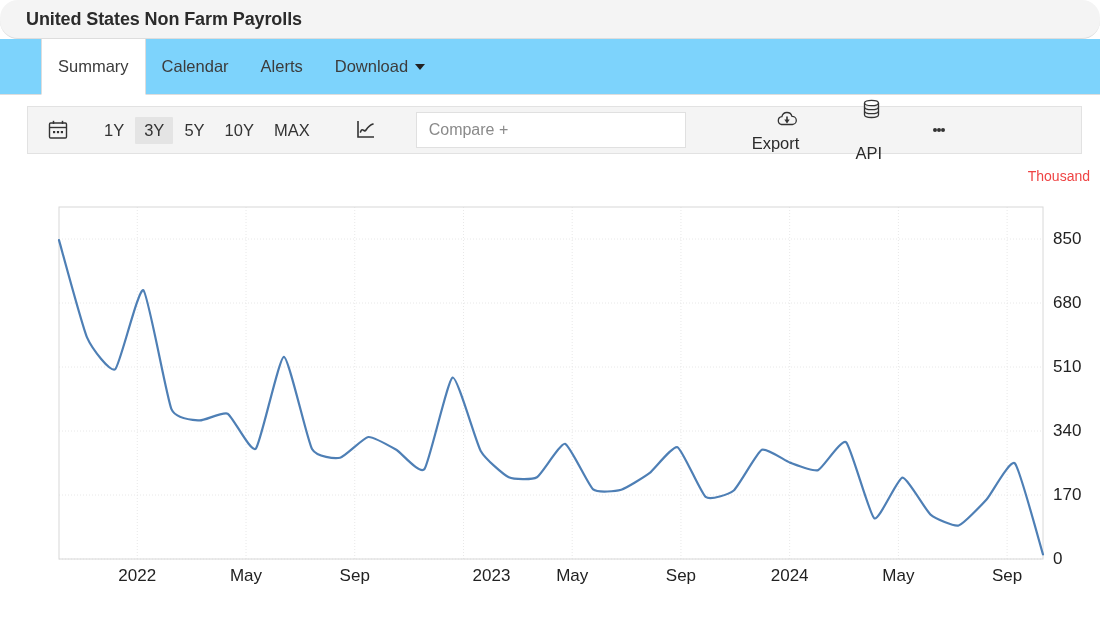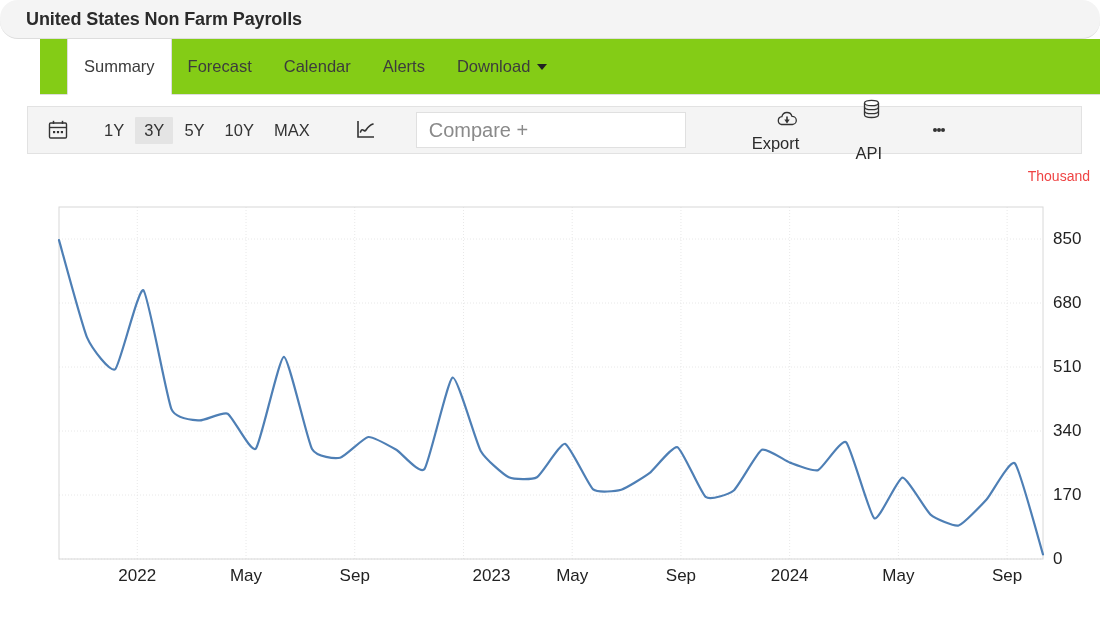--- a/index.html
+++ b/index.html
@@ -23,25 +23,24 @@
     border-radius: 18px;
   }
   .header-title {
     font-size: 18px; font-weight: bold; color: #2b2b2b;
     letter-spacing: -0.1px;
   }
 
   
   .tabbar {
     height: 56px;
-    background: #84cc16;
+    background: #7dd3fc;
     border-bottom: 1px solid #dddddd;
     display: flex; align-items: stretch;
-    padding-left: 27px;
-    margin-left: 40px;
+    padding-left: 41px;
   }
   .tab {
     display: flex; align-items: center;
     padding: 0 16px;
     font-size: 16.5px; color: #3c3c3c;
     cursor: pointer;
     position: relative;
     background: transparent;
   }
   .tab.active {
@@ -82,21 +81,21 @@
     cursor: pointer;
     border-radius: 1px;
   }
   .range.active { background: #e4e4e4; }
   .charttype { margin-left: 26px; }
   .compare {
     margin-left: 30px;
     width: 270px; height: 36px;
     background: #ffffff;
     border: 1px solid #e0e0e0;
-    font-size: 20px; color: #8a8a8a;
+    font-size: 16px; color: #8a8a8a;
     padding: 0 12px;
     font-family: "Liberation Sans", sans-serif;
     outline: none;
   }
   .compare::placeholder { color:#8a8a8a; opacity:1; }
   .tb-action {
     display: flex; align-items: flex-end;
     font-size: 16.5px; color: #2b2b2b;
     cursor: pointer;
     flex-direction: column;
@@ -132,23 +131,20 @@
 
 <div class="page">
 
   <div class="header">
     <div class="header-title">United States Non Farm Payrolls</div>
   </div>
 
   <div class="tabbar">
     <div class="tab active">
       <span>Summary</span>
-    </div>
-    <div class="tab">
-      <span>Forecast</span>
     </div>
     <div class="tab">
       <span>Calendar</span>
     </div>
     <div class="tab">
       <span>Alerts</span>
     </div>
     <div class="tab">
       <span>Download</span>
       <span class="caret-down"></span>

